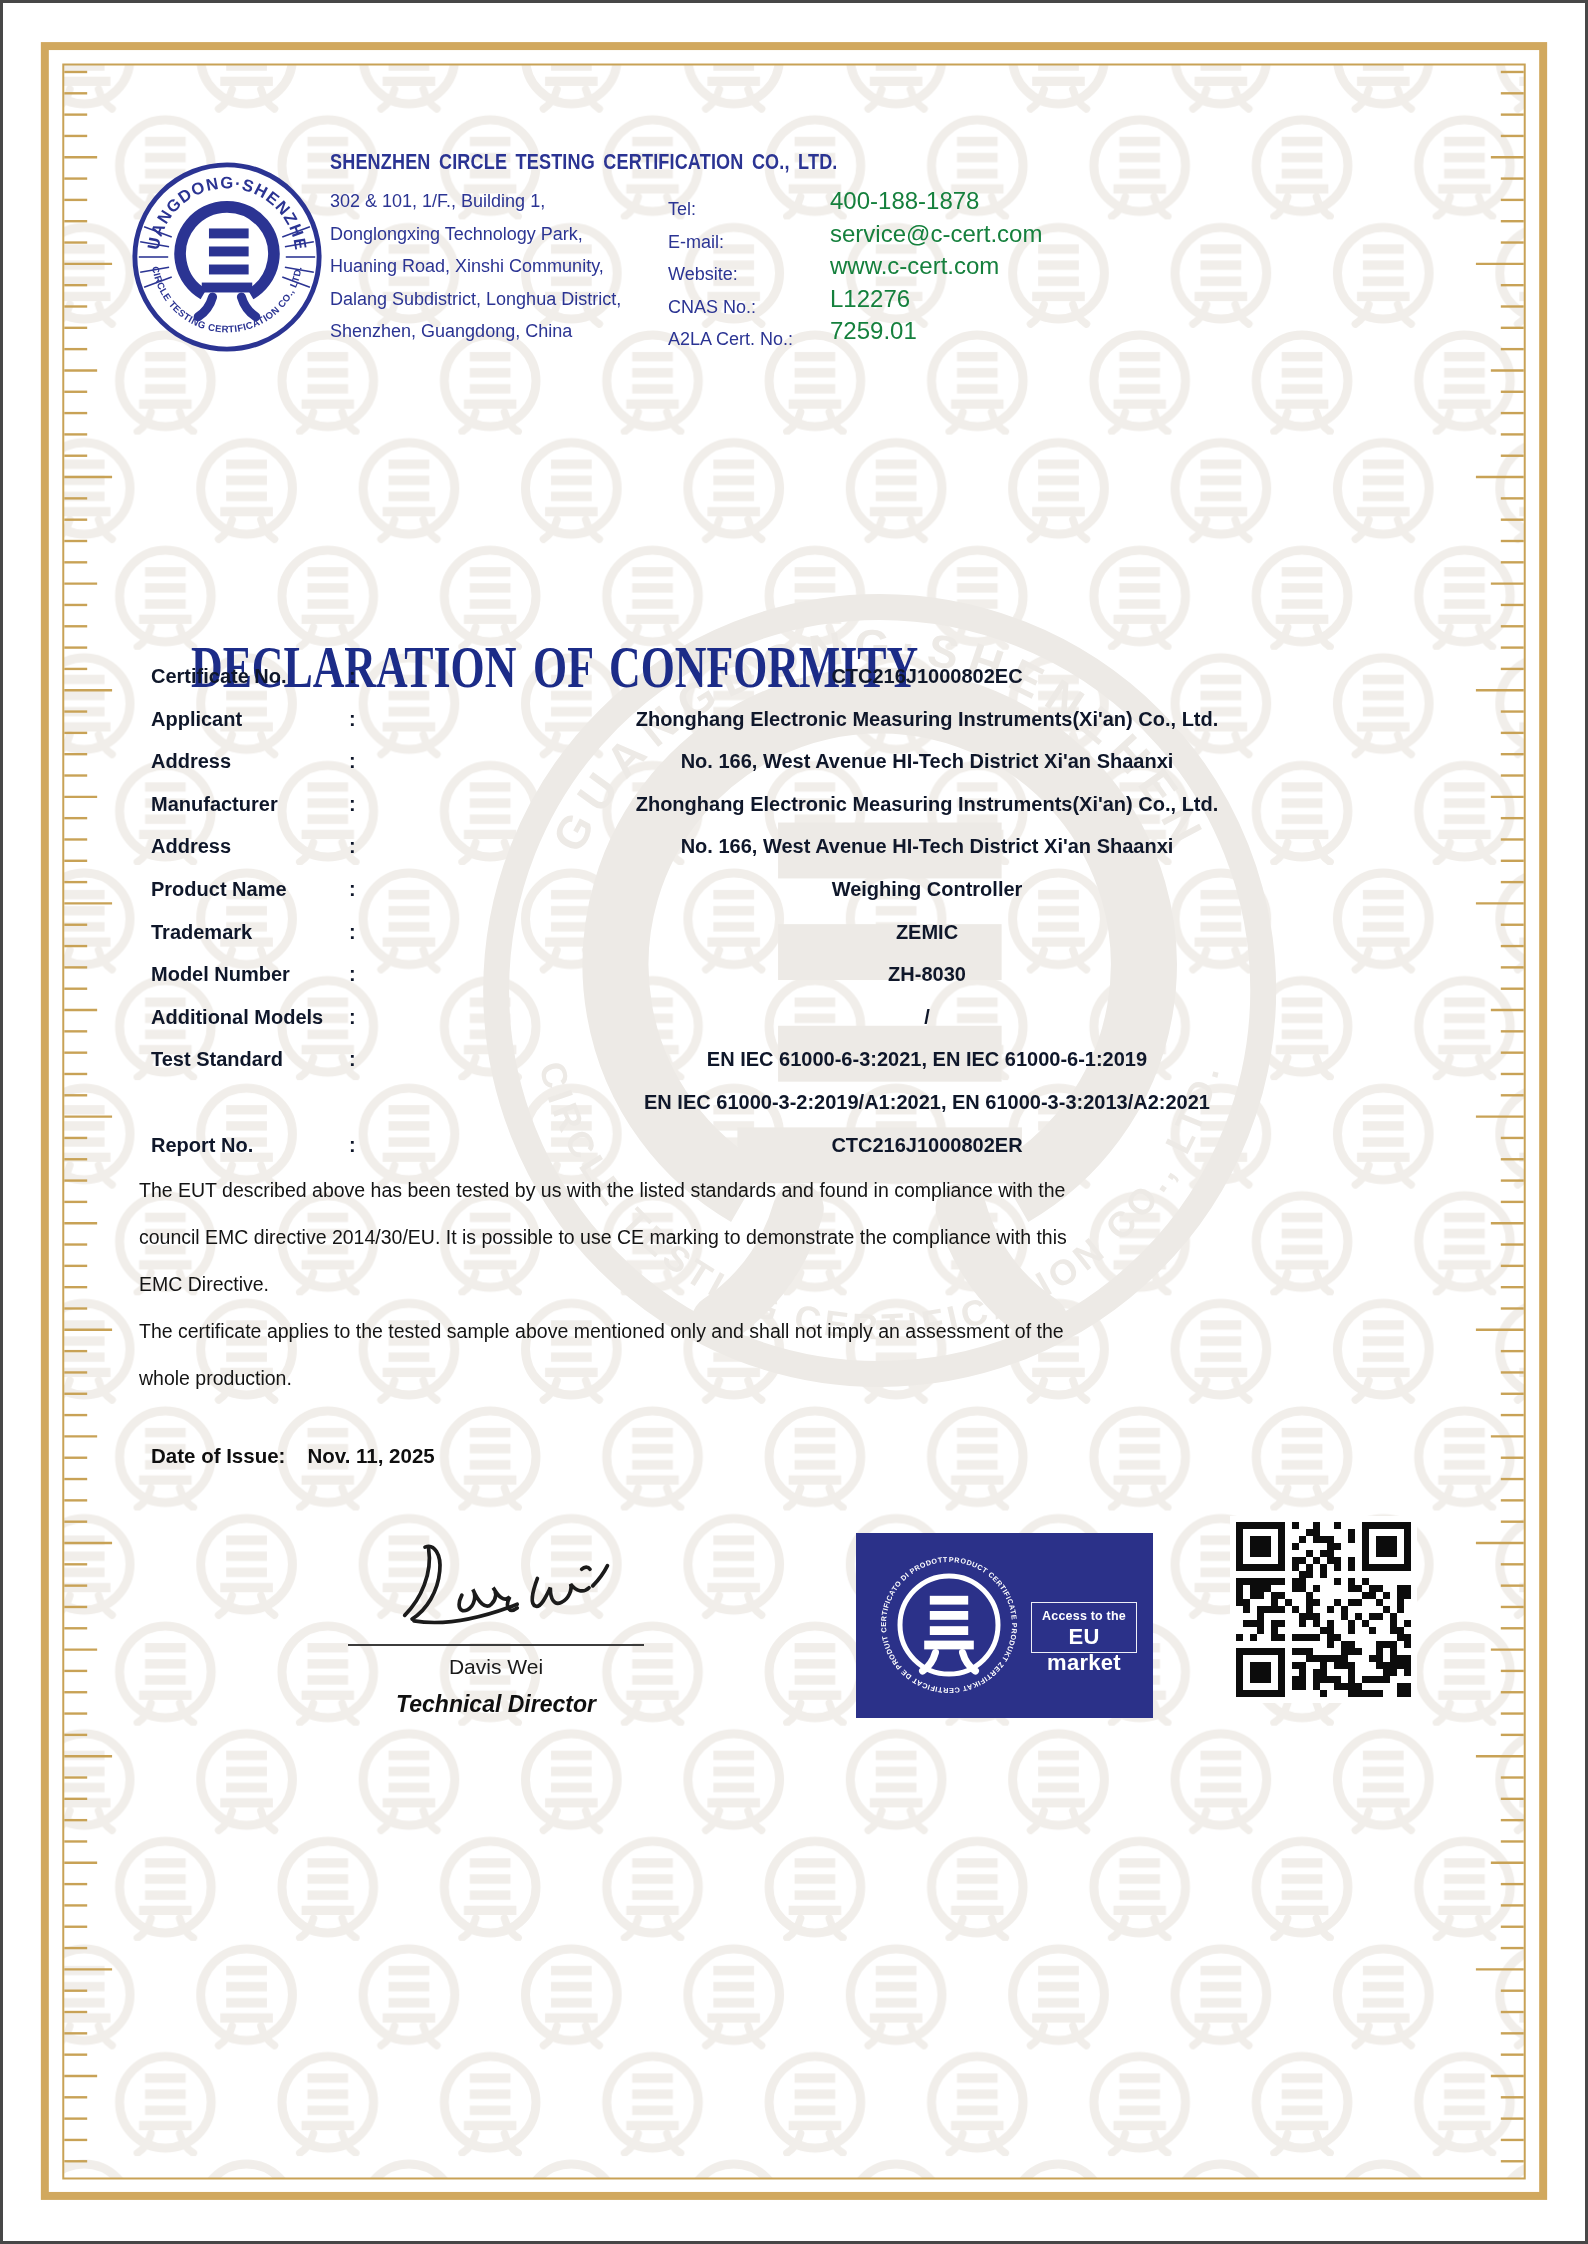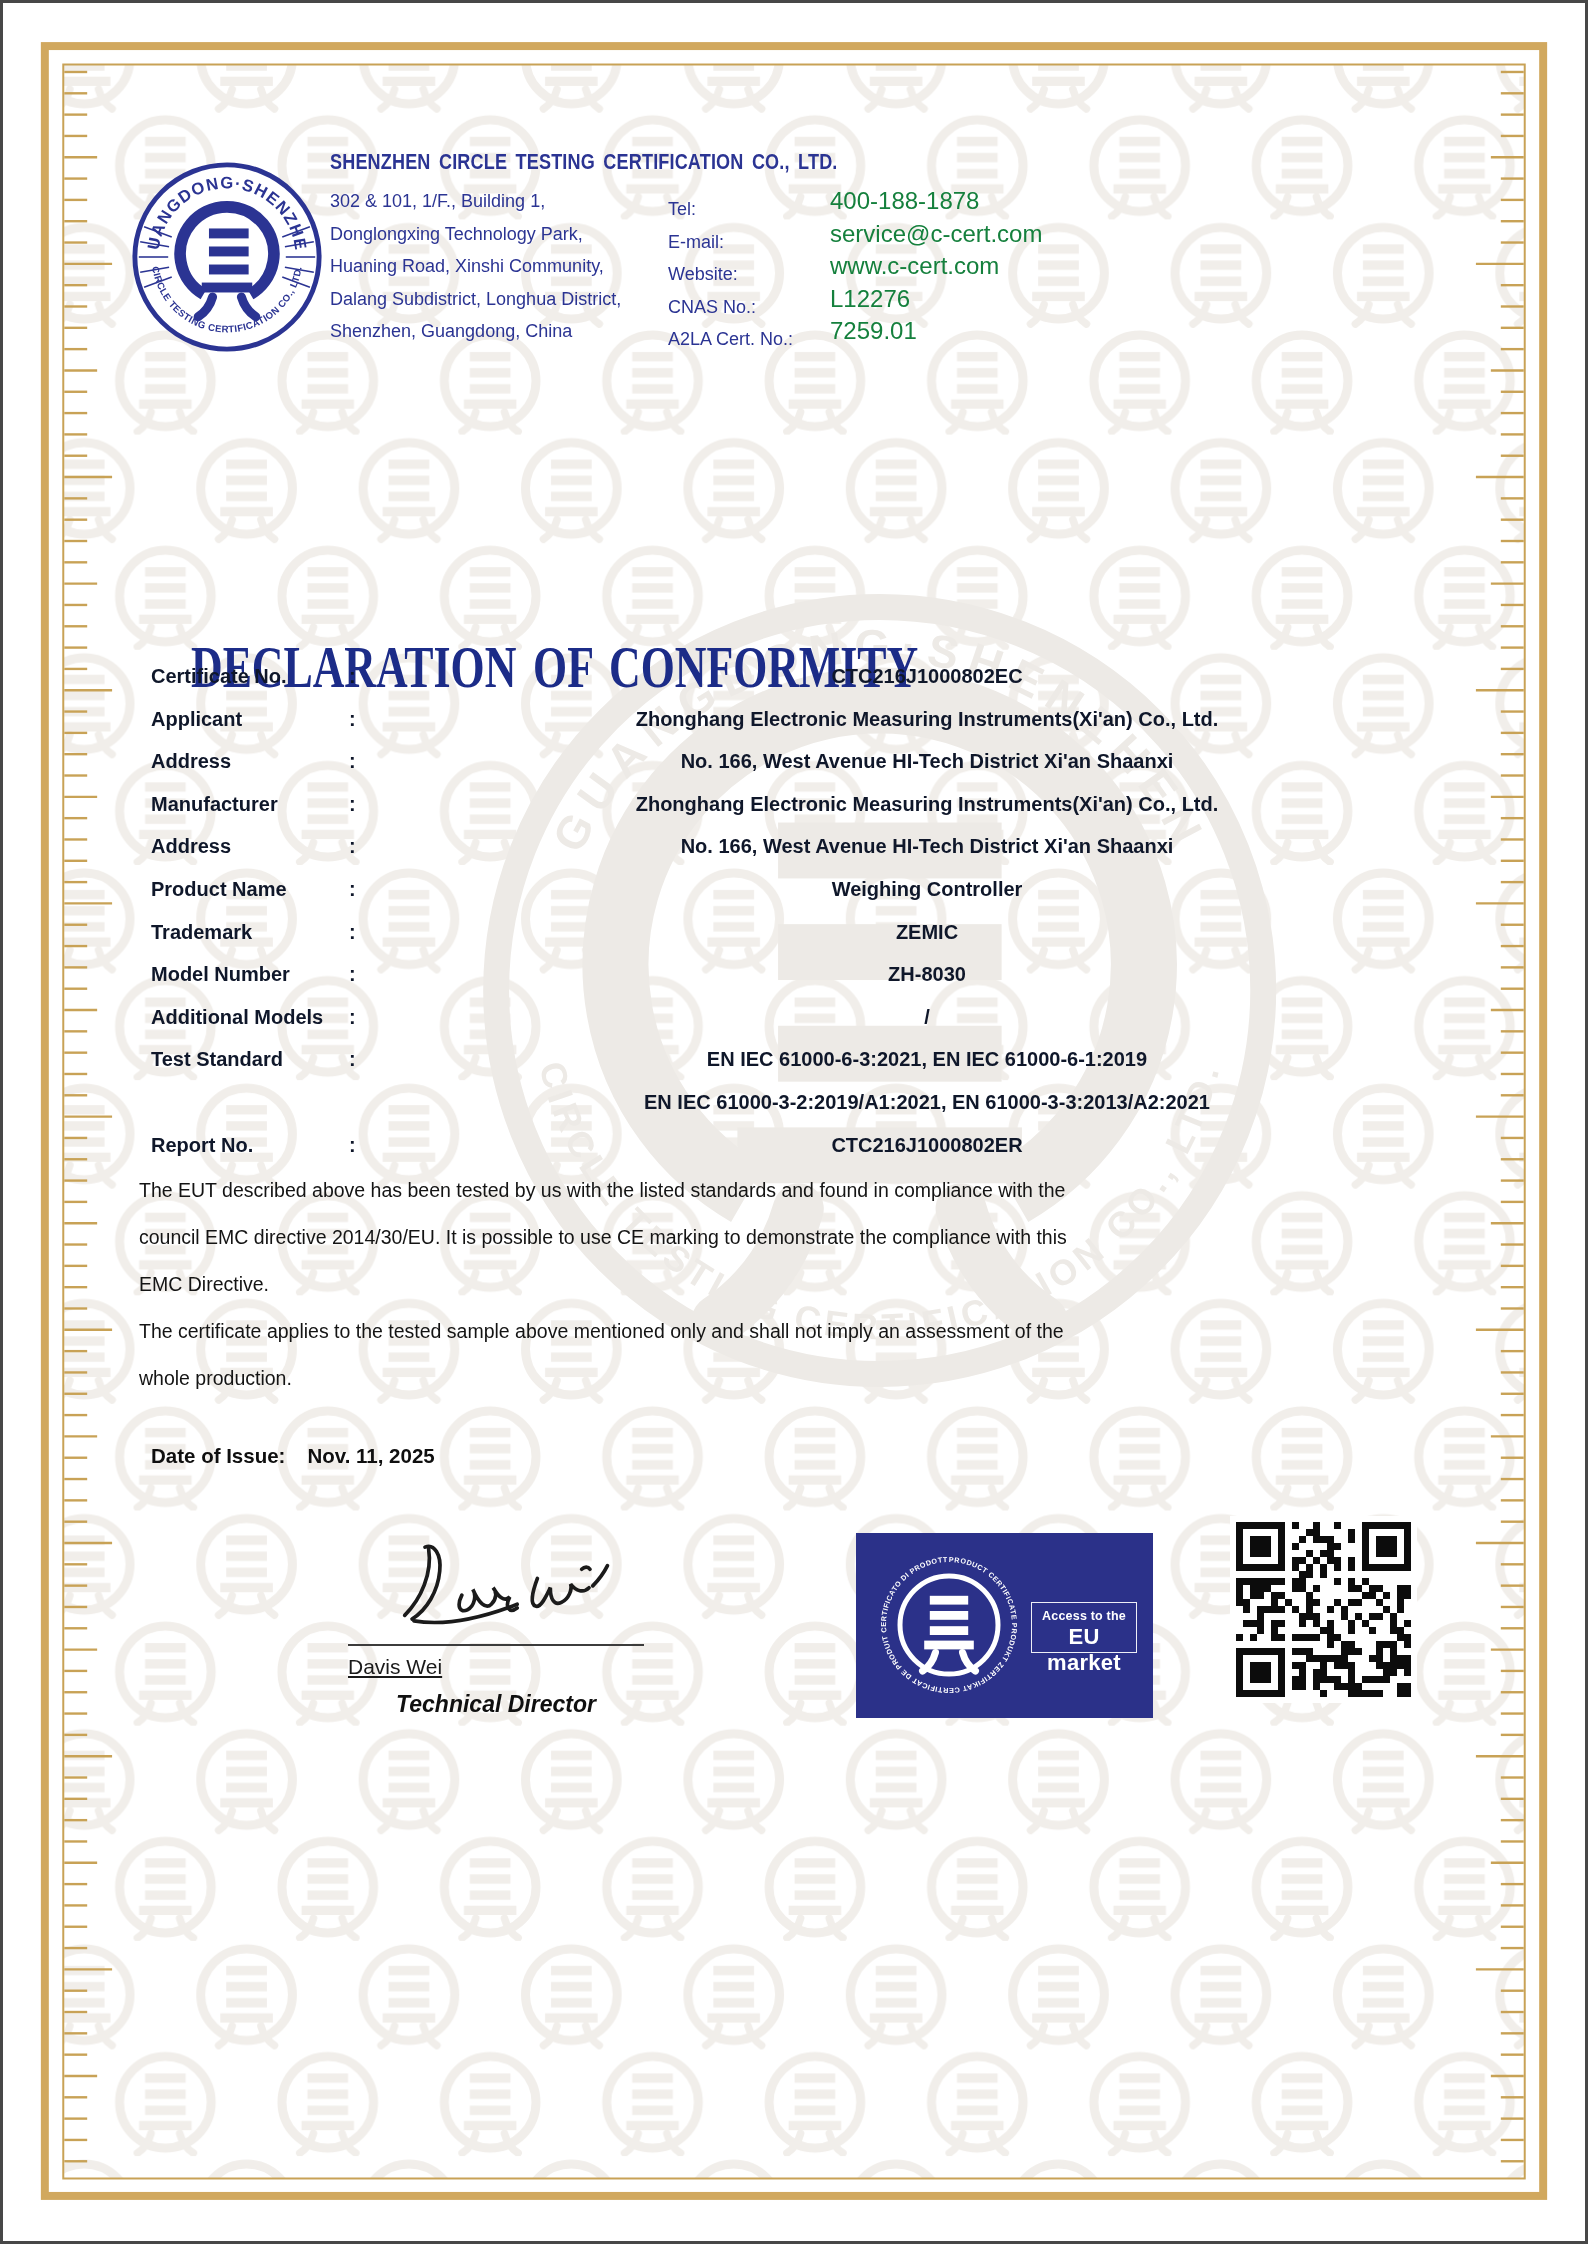--- a/index.html
+++ b/index.html
@@ -41,22 +41,22 @@
   .body-text p{margin:0;}
 
   
   .issue{position:absolute;left:148px;top:1438px;display:flex;font-size:20.5px;
          font-weight:bold;color:#0f0f0f;line-height:30px;text-align:center;}
   .issue .val{margin-left:22px;}
 
   
   .sig-script{position:absolute;left:398px;top:1534px;}
   .sig-line{position:absolute;left:345px;top:1641px;width:296px;height:2px;background:#3c3c3c;}
-  .sig-name{position:absolute;left:345px;top:1652px;width:296px;text-align:left;
-            font-size:21px;color:#1a1a1a;text-decoration:underline;}
+  .sig-name{position:absolute;left:345px;top:1652px;width:296px;text-align:center;
+            font-size:21px;color:#1a1a1a;}
   .sig-title{position:absolute;left:330px;top:1688px;width:326px;text-align:center;
              font-size:23px;font-weight:bold;font-style:italic;color:#101010;}
 
   
   .eu-badge{position:absolute;left:853px;top:1530px;width:297px;height:185px;
             background:#2b3189;}
   .eu-seal{position:absolute;left:18px;top:17px;width:150px;height:150px;}
   .eu-box{position:absolute;left:175px;top:69px;width:106px;height:51px;
           border:1.5px solid rgba(255,255,255,.92);color:#ffffff;text-align:center;}
   .eu-box .l1{font-size:12.5px;font-weight:bold;margin-top:6px;letter-spacing:.2px;}

